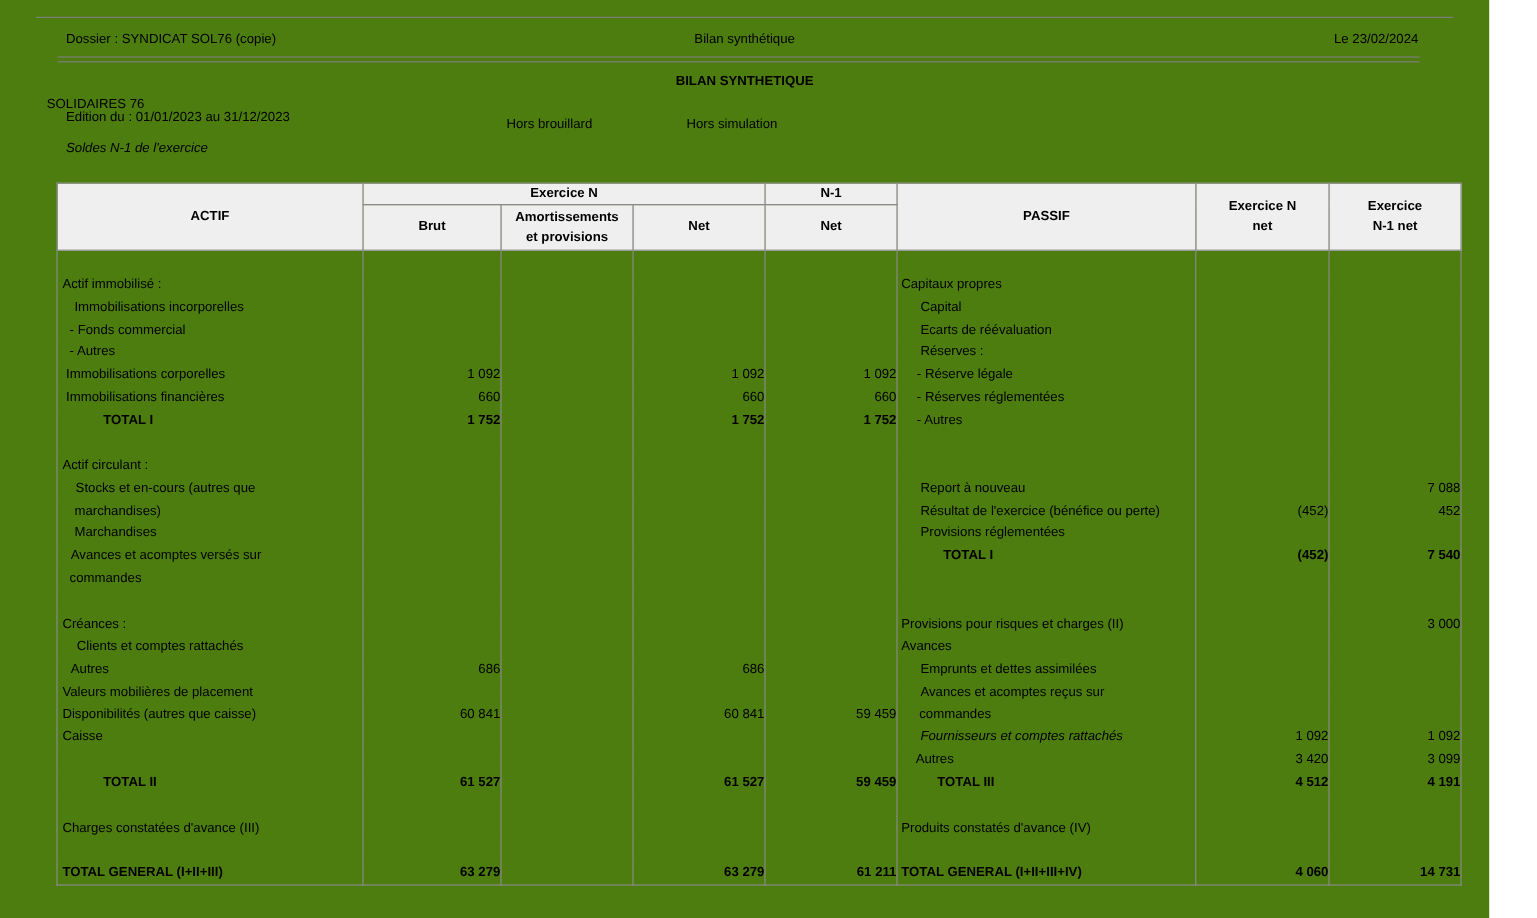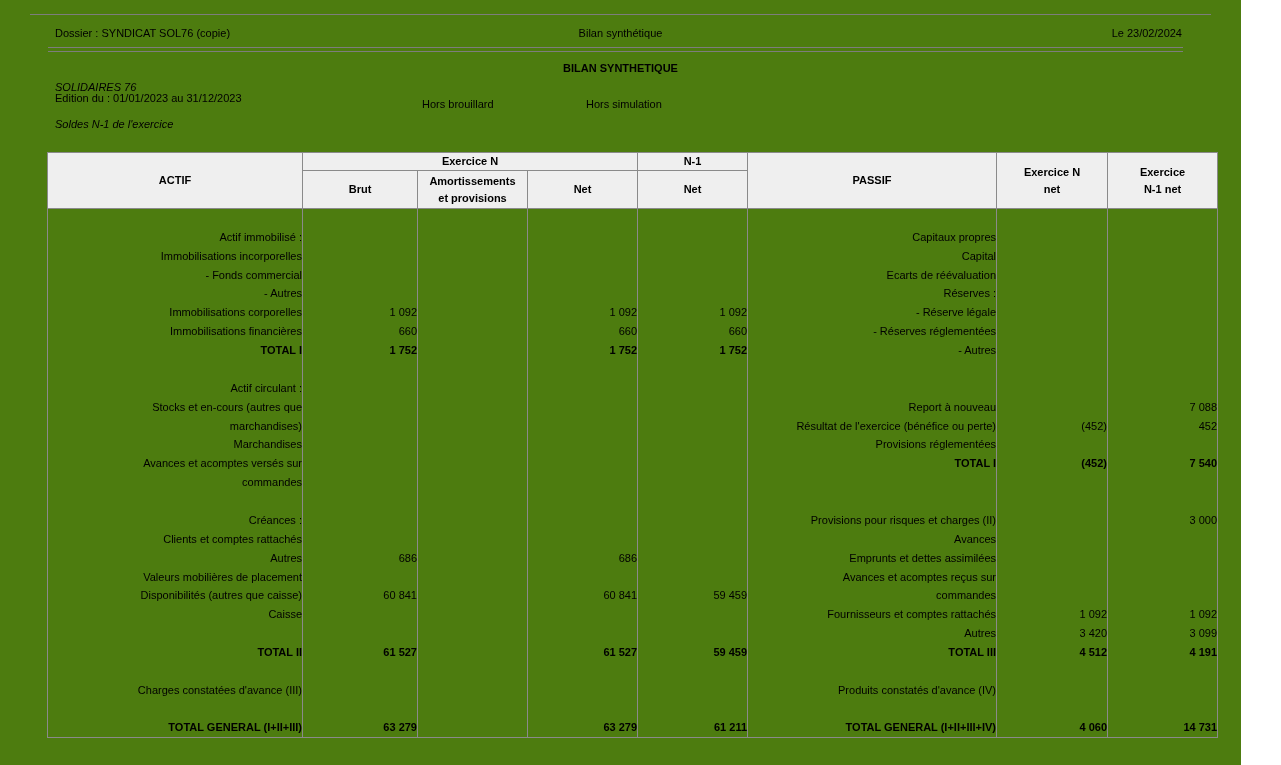--- a/index.html
+++ b/index.html
@@ -8,45 +8,45 @@
     font-family:"Liberation Sans","DejaVu Sans",sans-serif;font-size:11px;color:#000;
     overflow:hidden;
   }
   .topline{position:absolute;top:14px;left:30px;right:30px;border-top:1px solid #7d7d7d;height:0;}
   .hdr-dossier{position:absolute;top:27px;left:55px;white-space:nowrap;}
   .hdr-center{position:absolute;top:27px;left:0;width:100%;text-align:center;}
   .hdr-date{position:absolute;top:27px;right:59px;white-space:nowrap;}
   .dblline{position:absolute;top:47px;left:48px;right:58px;height:3px;
     border-top:1px solid #7d7d7d;border-bottom:1px solid #7d7d7d;}
   .doc-title{position:absolute;top:62px;left:0;width:100%;text-align:center;font-weight:bold;}
-  .org{position:absolute;top:81px;left:55px;font-style:italic;}
+  .org{position:absolute;top:81px;left:39px;}
   .edition{position:absolute;top:92px;left:55px;}
   .flag1{position:absolute;top:98px;left:422px;}
-  .flag2{position:absolute;top:98px;left:586px;}
+  .flag2{position:absolute;top:98px;left:572px;}
   .subtitle{position:absolute;top:118px;left:55px;font-style:italic;}
 
   table.bal{
     position:absolute;left:47px;top:152px;width:1170px;
     border-collapse:collapse;table-layout:fixed;
     font-size:11px;color:#000;
   }
   table.bal th{
     background:#efefef;border:1px solid #8a8a8a;font-weight:bold;
     text-align:center;vertical-align:middle;padding:0;font-size:11px;line-height:17px;
   }
   table.bal thead tr.h1{height:18px;}
   table.bal thead tr.h2{height:38px;}
   table.bal tbody tr{height:18.89px;}
   table.bal td{
     border-left:1px solid #8a8a8a;border-right:1px solid #8a8a8a;
     border-top:0;border-bottom:0;padding:0;vertical-align:middle;
     white-space:nowrap;overflow:hidden;
   }
   table.bal tbody tr:last-child td{border-bottom:1px solid #8a8a8a;}
-  td.lbl{text-align:right;}
+  td.lbl{text-align:left;}
   td.num{text-align:right;padding-right:5px;}
   .b{font-weight:bold;}
 </style>
 </head>
 <body>
 
 <div class="page">
 
   <div class="topline"></div>
 
@@ -309,21 +309,21 @@
           <td class="lbl" style="padding-left: 18px;">commandes</td>
           <td class="num"></td>
           <td class="num"></td>
         </tr>
         <tr>
           <td class="lbl" style="padding-left: 4px;">Caisse</td>
           <td class="num"></td>
           <td class="num"></td>
           <td class="num"></td>
           <td class="num"></td>
-          <td class="lbl" style="padding-left: 19px;">Fournisseurs et comptes rattachés</td>
+          <td class="lbl" style="padding-left: 19px; font-style: italic;">Fournisseurs et comptes rattachés</td>
           <td class="num">1 092</td>
           <td class="num">1 092</td>
         </tr>
         <tr>
           <td class="lbl" style="padding-left: 4px;"></td>
           <td class="num"></td>
           <td class="num"></td>
           <td class="num"></td>
           <td class="num"></td>
           <td class="lbl" style="padding-left: 15px;">Autres</td>

